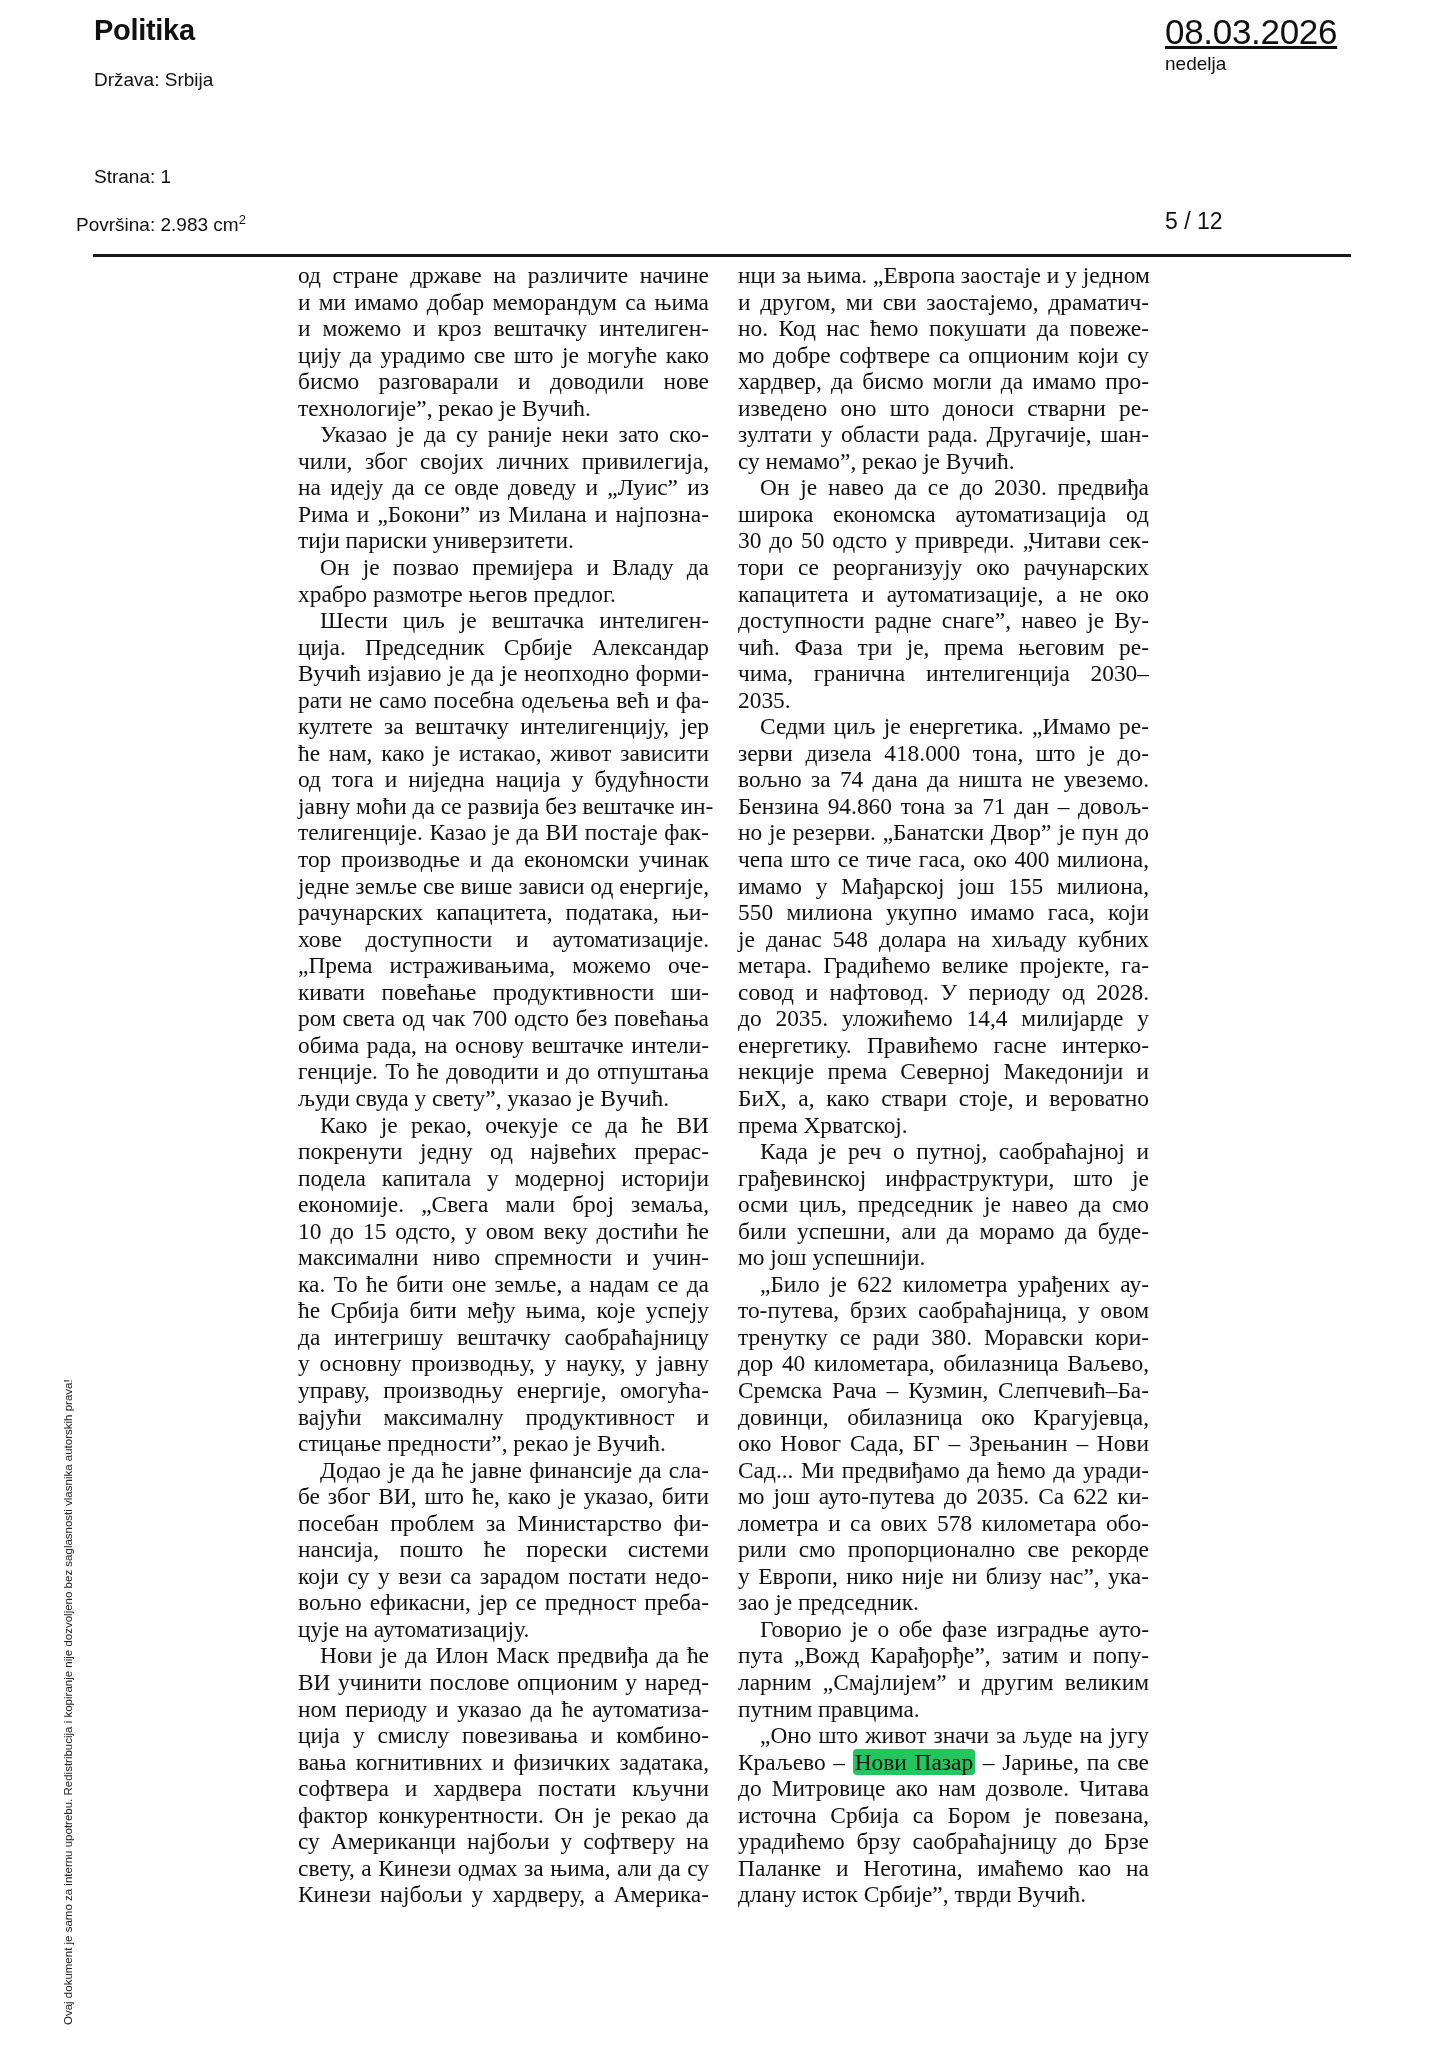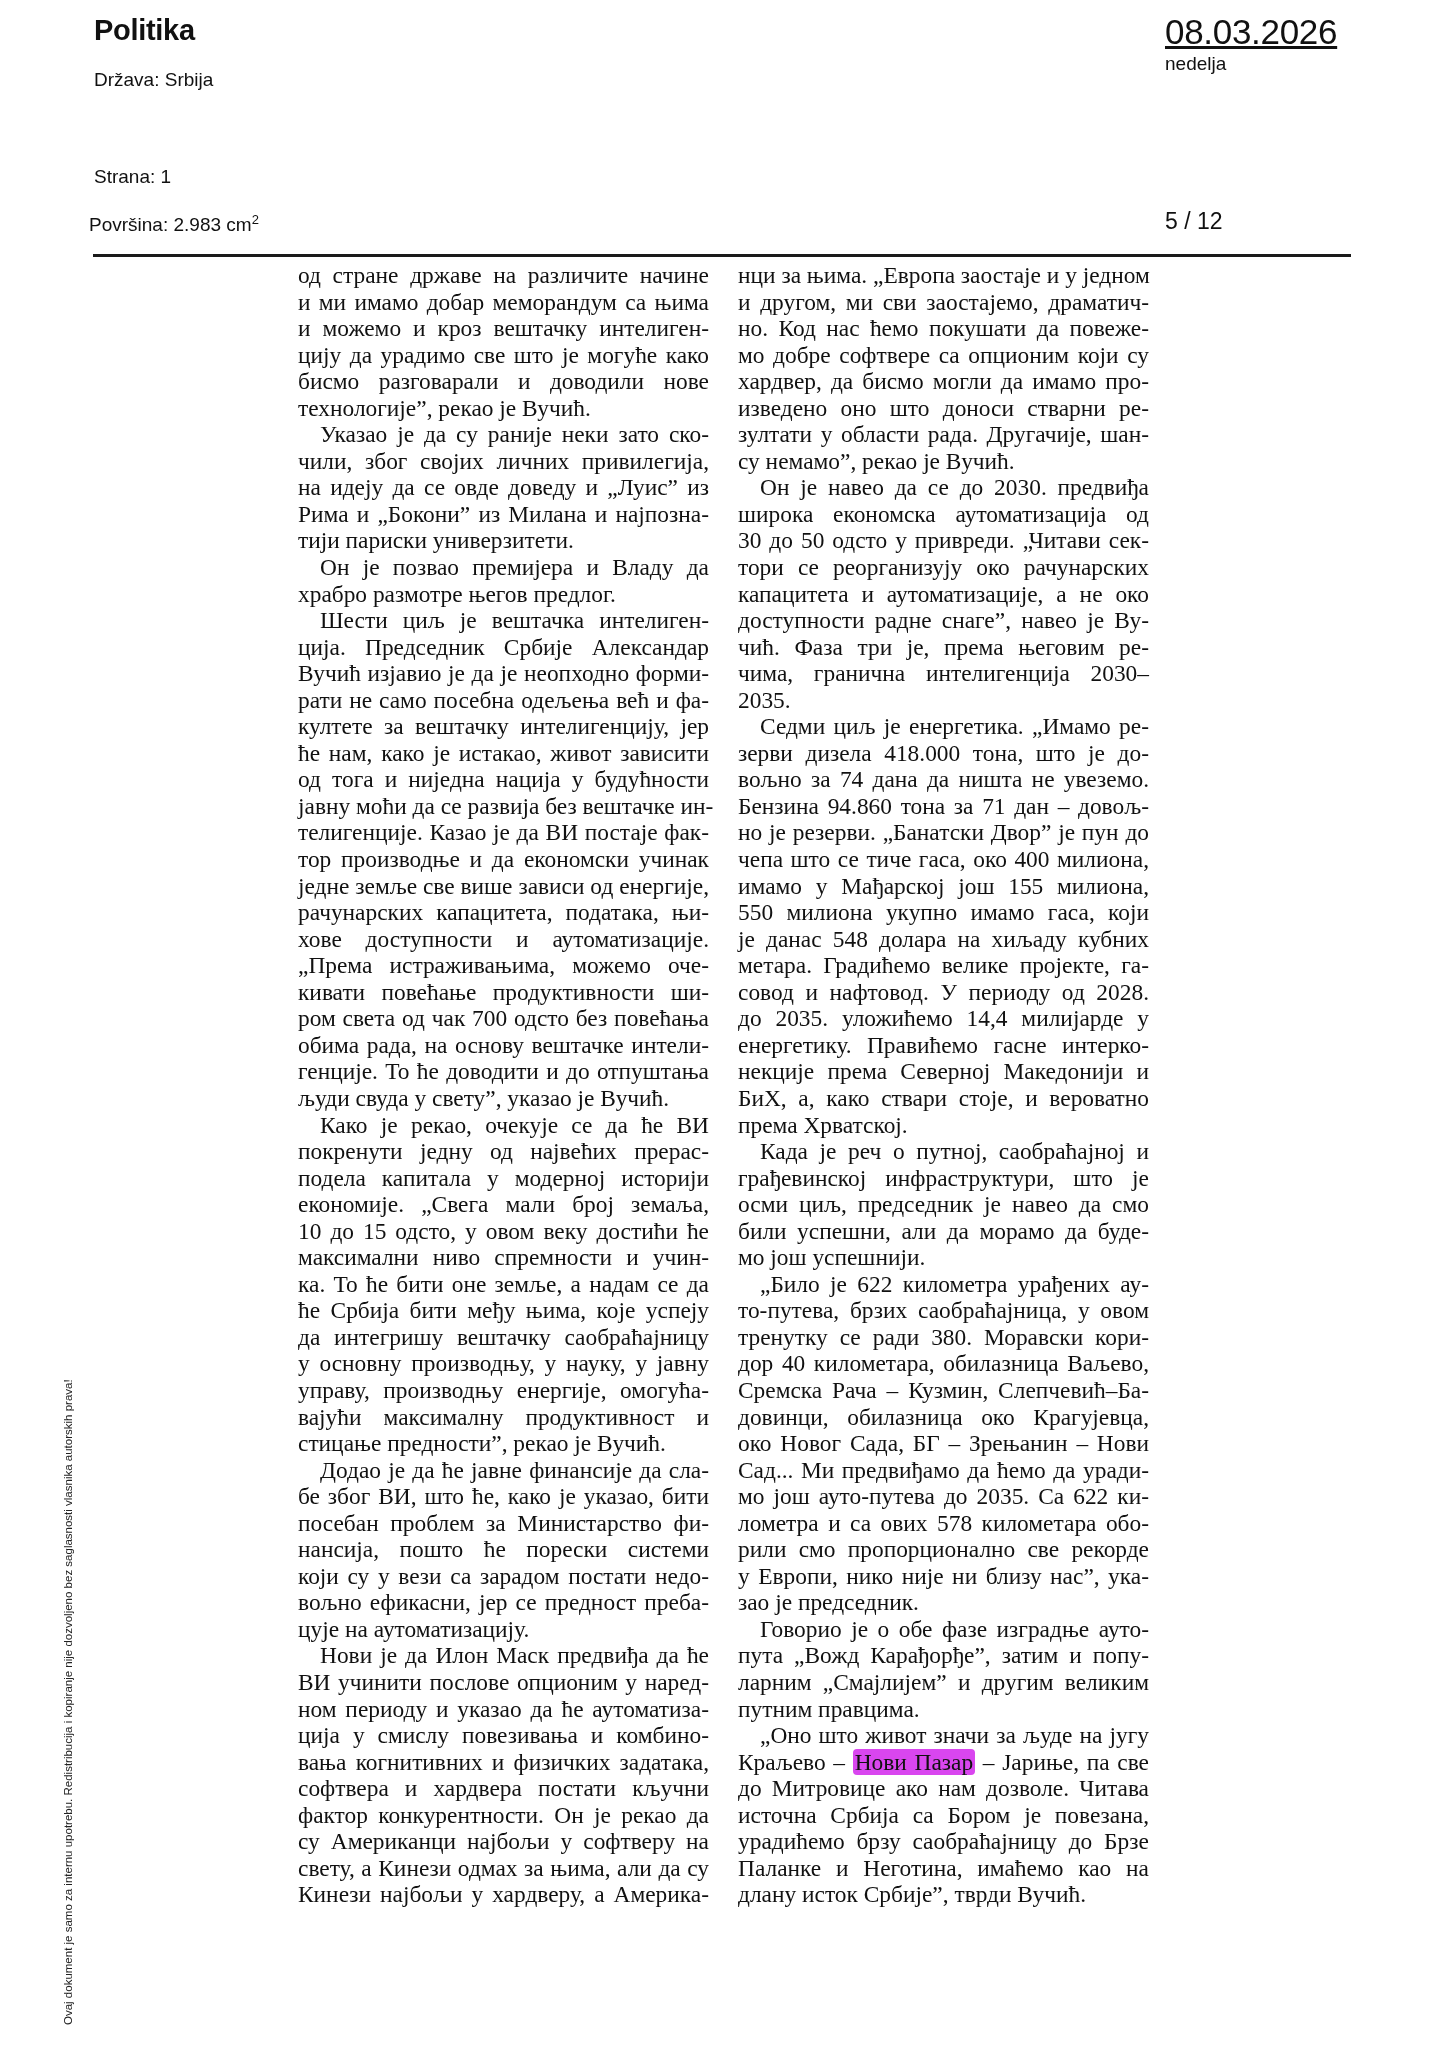--- a/index.html
+++ b/index.html
@@ -3,21 +3,21 @@
 <meta charset="utf-8">
 <style>
   html, body { margin: 0; padding: 0; background: #ffffff; }
   body { width: 1447px; height: 2047px; position: relative; overflow: hidden; color: #111; }
   .sans { font-family: "Liberation Sans", "DejaVu Sans", sans-serif; }
   .serif { font-family: "Liberation Serif", "DejaVu Serif", serif; }
 
   #pub-name { position: absolute; left: 94px; top: 14px; font-size: 29px; font-weight: bold; letter-spacing: -0.3px; }
   #country { position: absolute; left: 94px; top: 69px; font-size: 19px; }
   #page-label { position: absolute; left: 94px; top: 166px; font-size: 19px; }
-  #area-label { position: absolute; left: 89px; top: 214px; font-size: 19px; }
+  #area-label { position: absolute; left: 76px; top: 214px; font-size: 19px; }
   #area-label sup { font-size: 13px; vertical-align: super; line-height: 0; }
   #date { position: absolute; left: 1165px; top: 12px; font-size: 35px; letter-spacing: -0.3px; text-decoration: underline; }
   #weekday { position: absolute; left: 1165px; top: 53px; font-size: 19px; }
   #page-counter { position: absolute; left: 1165px; top: 208px; font-size: 23px; }
   #rule { position: absolute; left: 93px; top: 254px; width: 1258px; height: 3px; background: #1a1a1a; }
 
   #side-note { position: absolute; left: 62px; top: 2025px; transform-origin: 0 0; transform: rotate(-90deg);
                font-size: 11.5px; white-space: nowrap; color: #222; }
 
   .col { position: absolute; top: 262px; width: 411px; font-size: 23.4px; line-height: 26.55px; }
@@ -156,19 +156,19 @@
     <span class="line">мо још ауто-путева до 2035. Са 622 ки-</span>
     <span class="line">лометра и са ових 578 километара обо-</span>
     <span class="line">рили смо пропорционално све рекорде</span>
     <span class="line">у Европи, нико није ни близу нас”, ука-</span>
     <span class="line last">зао је председник.</span>
     <span class="line indent">Говорио је о обе фазе изградње ауто-</span>
     <span class="line">пута „Вожд Карађорђе”, затим и попу-</span>
     <span class="line">ларним „Смајлијем” и другим великим</span>
     <span class="line last">путним правцима.</span>
     <span class="line indent">„Оно што живот значи за људе на југу</span>
-    <span class="line"><span>Краљево – </span><span class="hl" style="background: #d946ef;">Нови Пазар</span><span> – Јариње, па све</span></span>
+    <span class="line"><span>Краљево – </span><span class="hl" style="background: #22c55e;">Нови Пазар</span><span> – Јариње, па све</span></span>
     <span class="line">до Митровице ако нам дозволе. Читава</span>
     <span class="line">источна Србија са Бором је повезана,</span>
     <span class="line">урадићемо брзу саобраћајницу до Брзе</span>
     <span class="line">Паланке и Неготина, имаћемо као на</span>
     <span class="line last">длану исток Србије”, тврди Вучић.</span>
   </div>
 
 </body></html>

